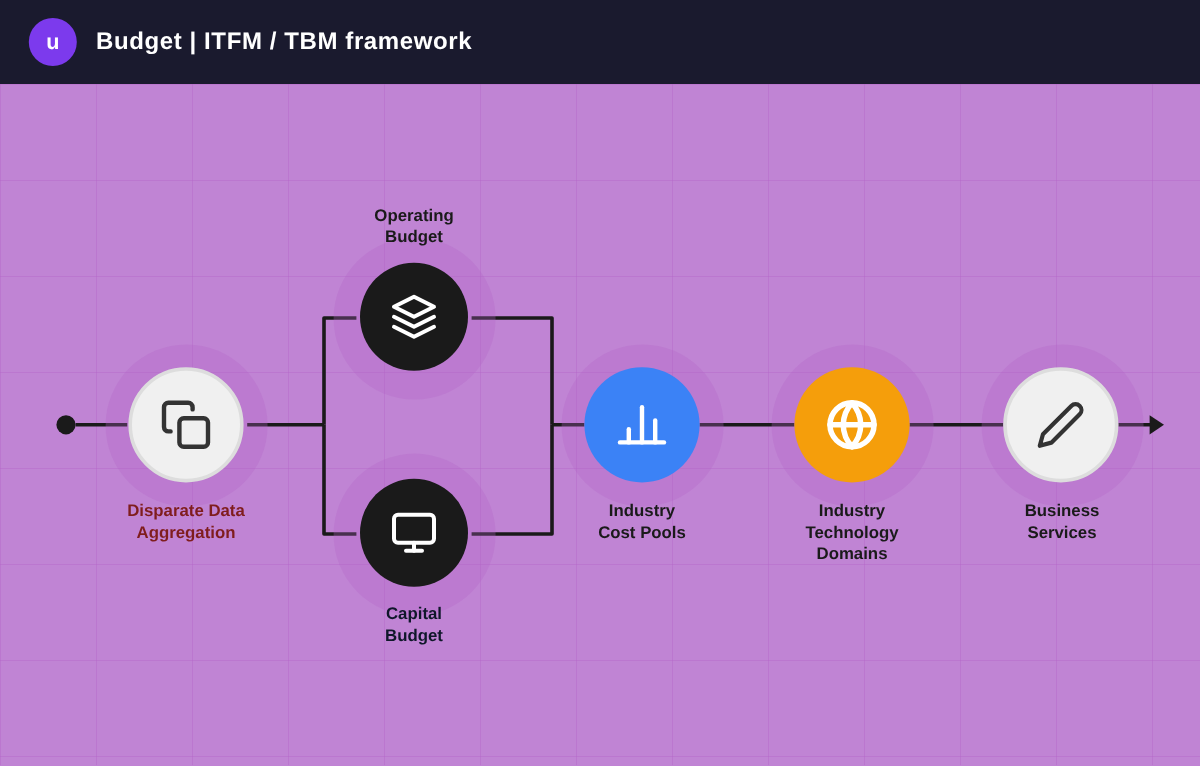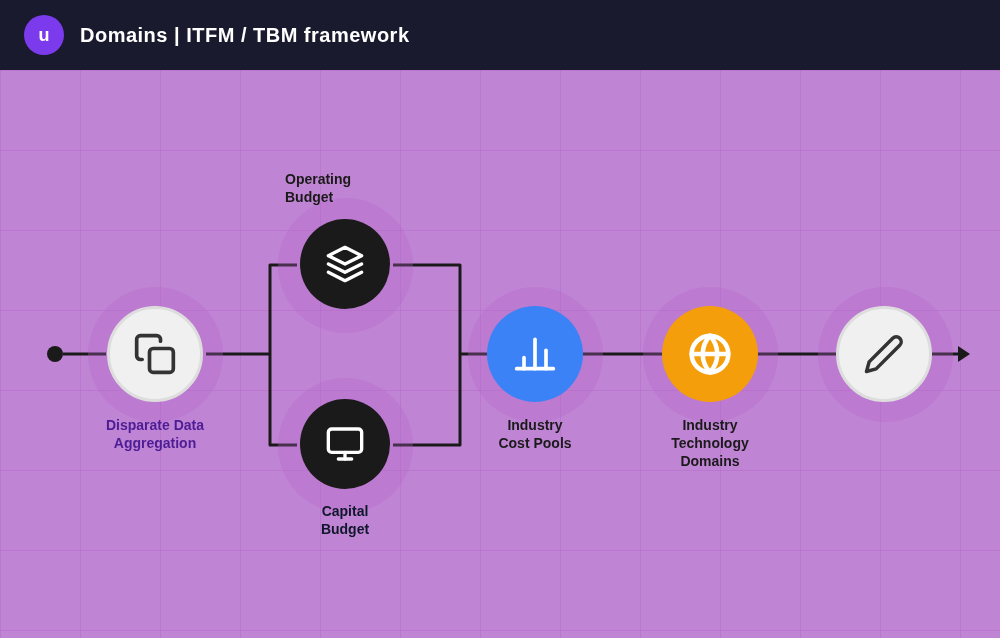--- a/index.html
+++ b/index.html
@@ -65,21 +65,21 @@
       pointer-events: none;
     }
   </style>
 </head>
 <body>
 
 <div class="header">
   <div class="logo-circle">
     <span>u</span>
   </div>
-  <span class="header-title">Domains  |  ITFM / TBM framework</span>
+  <span class="header-title">Budget  |  ITFM / TBM framework</span>
 </div>
 
 <div class="main">
   <div class="grid-overlay"></div>
 
   <svg class="connector-svg" width="1000" height="568">
 
     <circle cx="55" cy="284" r="8" fill="#1a1a1a"></circle>
 
     <line x1="63" y1="284" x2="106" y2="284" stroke="#1a1a1a" stroke-width="3"></line>
@@ -115,30 +115,30 @@
   <div style="position:absolute; left:643px; top:217px; width:135px; height:135px; border-radius:50%; background:rgba(180,100,200,0.3);"></div>
 
   <div style="position:absolute; left:818px; top:217px; width:135px; height:135px; border-radius:50%; background:rgba(180,100,200,0.3);"></div>
 
   <div style="position:absolute; left:107px; top:236px; width:96px; height:96px; border-radius:50%; background:#f0f0f0; display:flex; align-items:center; justify-content:center; border: 3px solid #ddd;">
     <svg width="44" height="44" viewBox="0 0 24 24" fill="none" stroke="#333" stroke-width="2" stroke-linecap="round" stroke-linejoin="round">
       <rect x="9" y="9" width="13" height="13" rx="2" ry="2"></rect>
       <path d="M5 15H4a2 2 0 0 1-2-2V4a2 2 0 0 1 2-2h9a2 2 0 0 1 2 2v1"></path>
     </svg>
   </div>
-  <div style="position:absolute; left:90px; top:346px; width:130px; text-align:center; font-size:14px; font-weight:700; color:#4c1d95; line-height:1.3;">Disparate Data<br>Aggregation</div>
+  <div style="position:absolute; left:90px; top:346px; width:130px; text-align:center; font-size:14px; font-weight:700; color:#7f1d1d; line-height:1.3;">Disparate Data<br>Aggregation</div>
 
   <div style="position:absolute; left:300px; top:149px; width:90px; height:90px; border-radius:50%; background:#1a1a1a; display:flex; align-items:center; justify-content:center;">
     <svg width="40" height="40" viewBox="0 0 24 24" fill="none" stroke="white" stroke-width="2" stroke-linecap="round" stroke-linejoin="round">
       <polygon points="12 2 2 7 12 12 22 7 12 2"></polygon>
       <polyline points="2 12 12 17 22 12"></polyline>
       <polyline points="2 17 12 22 22 17"></polyline>
     </svg>
   </div>
-  <div style="position:absolute; left:285px; top:100px; width:120px; font-size:14px; font-weight:700; color:#1a1a1a; line-height:1.3;">Operating<br>Budget</div>
+  <div style="position:absolute; left:285px; top:100px; width:120px; text-align:center; font-size:14px; font-weight:700; color:#1a1a1a; line-height:1.3;">Operating<br>Budget</div>
 
   <div style="position:absolute; left:300px; top:329px; width:90px; height:90px; border-radius:50%; background:#1a1a1a; display:flex; align-items:center; justify-content:center;">
     <svg width="40" height="40" viewBox="0 0 24 24" fill="none" stroke="white" stroke-width="2" stroke-linecap="round" stroke-linejoin="round">
       <rect x="2" y="3" width="20" height="14" rx="2" ry="2"></rect>
       <line x1="8" y1="21" x2="16" y2="21"></line>
       <line x1="12" y1="17" x2="12" y2="21"></line>
     </svg>
   </div>
   <div style="position:absolute; left:285px; top:432px; width:120px; text-align:center; font-size:14px; font-weight:700; color:#0f172a; line-height:1.3;">Capital<br>Budget</div>
 
@@ -159,14 +159,15 @@
       <path d="M12 2a15.3 15.3 0 0 1 4 10 15.3 15.3 0 0 1-4 10 15.3 15.3 0 0 1-4-10 15.3 15.3 0 0 1 4-10z"></path>
     </svg>
   </div>
   <div style="position:absolute; left:645px; top:346px; width:130px; text-align:center; font-size:14px; font-weight:700; color:#1a1a1a; line-height:1.3;">Industry<br>Technology<br>Domains</div>
 
   <div style="position:absolute; left:836px; top:236px; width:96px; height:96px; border-radius:50%; background:#f0f0f0; display:flex; align-items:center; justify-content:center; border: 3px solid #ddd;">
     <svg width="42" height="42" viewBox="0 0 24 24" fill="none" stroke="#333" stroke-width="2" stroke-linecap="round" stroke-linejoin="round">
       <path d="M17 3a2.828 2.828 0 1 1 4 4L7.5 20.5 2 22l1.5-5.5L17 3z"></path>
     </svg>
   </div>
+  <div style="position:absolute; left:820px; top:346px; width:130px; text-align:center; font-size:14px; font-weight:700; color:#1a1a1a; line-height:1.3;">Business<br>Services</div>
 
 </div>
 
 </body></html>

